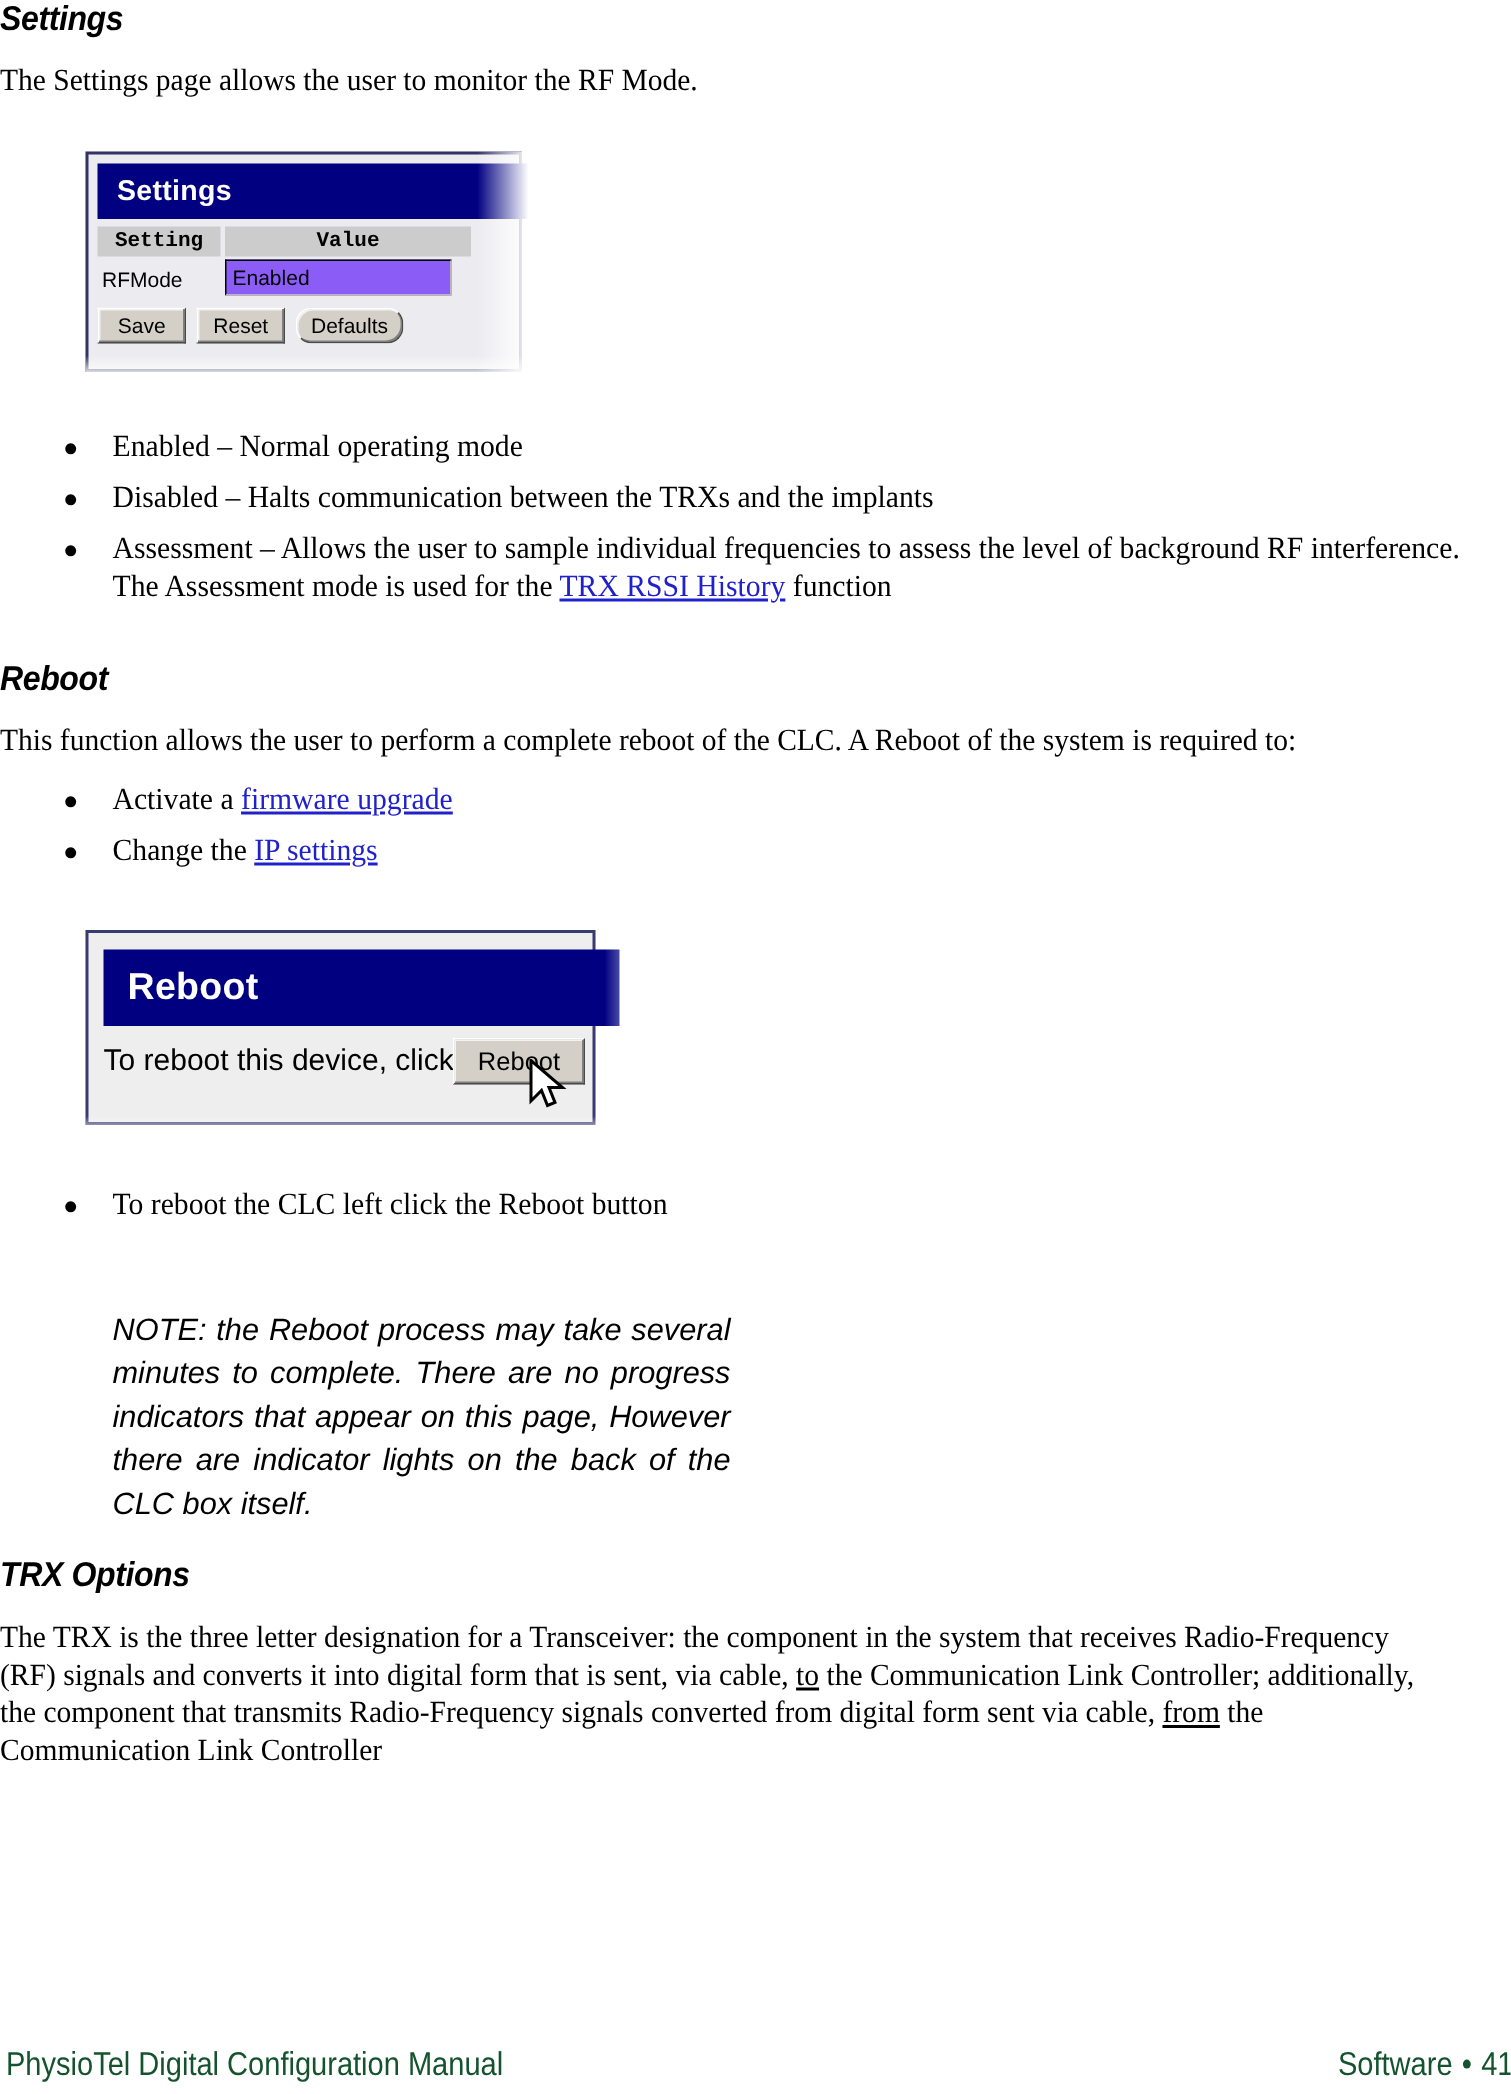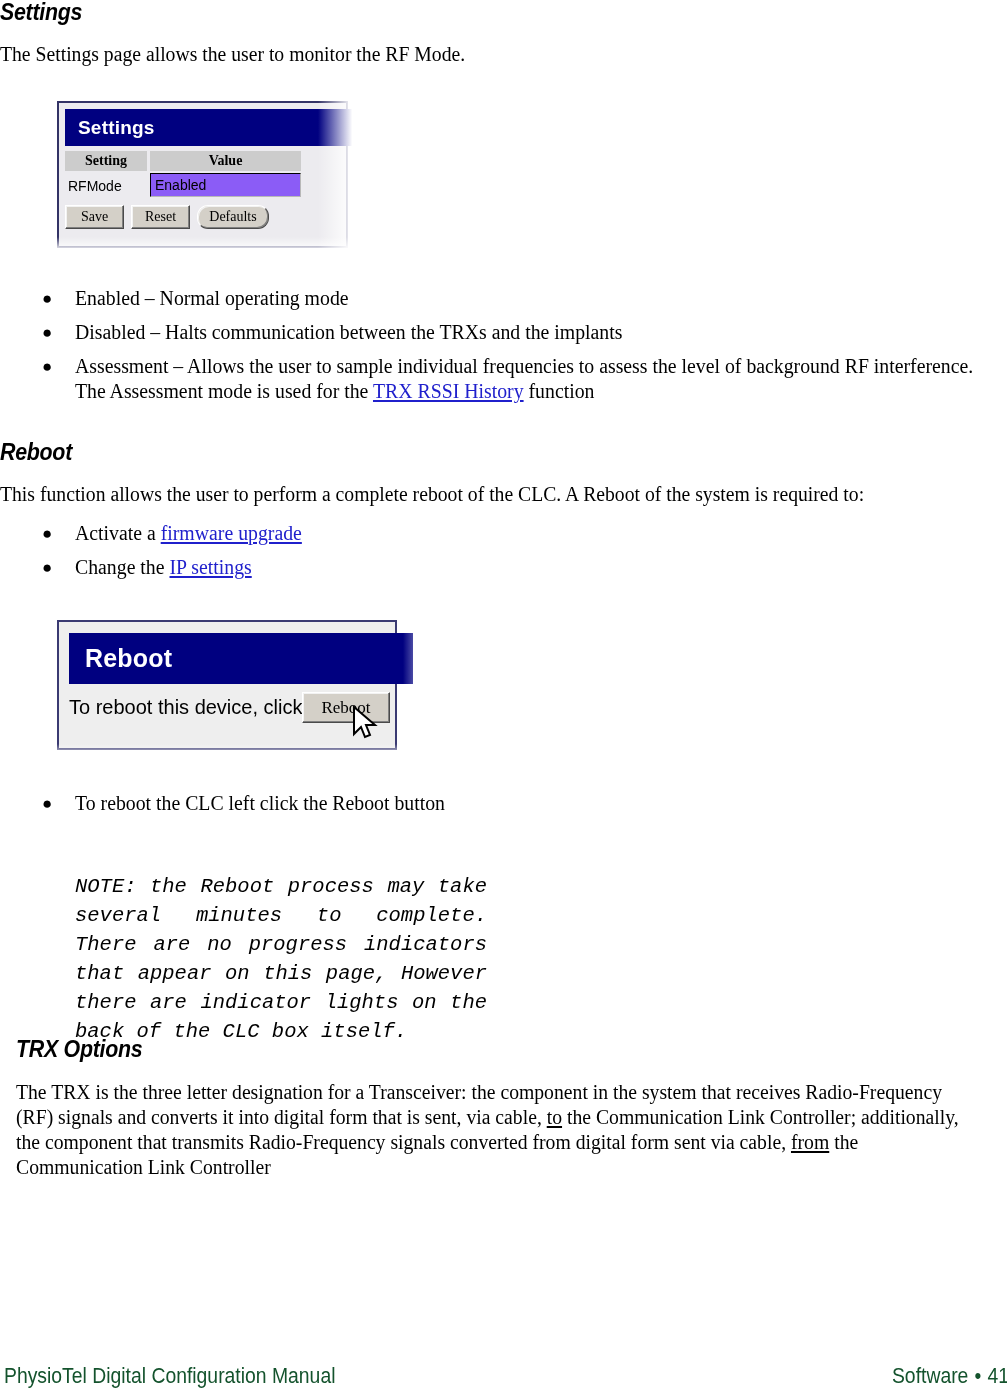--- a/index.html
+++ b/index.html
@@ -77,21 +77,21 @@
     transform-origin: left center;
   }
 
   a.doclink, .doclink {
     color: #2020CC;
     text-decoration: underline;
   }
   .uline { text-decoration: underline; }
 
   .note-block {
-    font-family: Liberation Mono, monospace;
+    font-family: Liberation Sans, sans-serif;
     font-style: italic;
     font-size: 20.5px;
     line-height: 29px;
     text-align: justify;
     width: 412px;
     margin-left: 75px;
   }
 
   
   .shot {
@@ -148,31 +148,31 @@
   }
   #settings-titlebar {
     left: 8px;
     top: 8px;
     width: 283px;
     height: 37px;
   }
   .grid-header {
     position: absolute;
     background: #cccccc;
-    font-family: Liberation Serif, serif;
+    font-family: Liberation Mono, monospace;
     font-weight: bold;
     font-size: 14px;
     color: #000000;
     display: flex;
     align-items: center;
     justify-content: center;
     height: 20px;
   }
   #hdr-setting { left: 8px;  top: 50px; width: 82px; }
-  #hdr-value   { left: 93px; top: 50px; width: 151px; }
+  #hdr-value   { left: 93px; top: 50px; width: 164px; }
 
   #cell-rfmode {
     position: absolute;
     left: 8px;
     top: 74px;
     width: 82px;
     height: 21px;
     font-family: Liberation Sans, sans-serif;
     font-size: 14px;
     display: flex;
@@ -197,21 +197,21 @@
     padding-left: 4px;
     box-sizing: border-box;
   }
   .w95-button {
     position: absolute;
     background: #d4d0c8;
     border: 1px solid #ffffff;
     border-right-color: #4a4a4a;
     border-bottom-color: #4a4a4a;
     box-shadow: inset -1px -1px 0 #808080, inset 1px 1px 0 #f2f2f2;
-    font-family: Liberation Serif, serif;
+    font-family: Liberation Sans, sans-serif;
     font-size: 14px;
     color: #000000;
     display: flex;
     align-items: center;
     justify-content: center;
     height: 22px;
   }
   #btn-save     { left: 8px;   top: 104px; width: 57px; }
   #btn-reset    { left: 74px;  top: 104px; width: 57px; text-align: right; }
   #btn-defaults { left: 140px; top: 104px; width: 70px; border-radius: 11px; }
@@ -370,21 +370,21 @@
 
     <ul class="bullets" style="position:absolute; left:0px; top:791px; width:1007px;">
       <li>
         <span class="bullet-dot">●</span>
         <span class="li-text"><span>To reboot the CLC left click the Reboot button</span></span>
       </li>
     </ul>
 
     <div class="note-block" style="position:absolute; left:0px; top:872px;">NOTE: the Reboot process may take several minutes to complete.  There are no progress indicators that appear on this page, However there are indicator lights on the back of the CLC box itself.</div>
 
-    <div style="position:absolute; left:16px; top:1037px; width:884px;">
+    <div style="position:absolute; left:0px; top:1037px; width:884px;">
       <h1 class="section-heading">TRX Options</h1>
       <p class="body-text" style="margin-top:18px; width:1005px;"><span>The TRX is the three letter designation for a Transceiver: the component in the system that receives Radio-Frequency (RF) signals and converts it into digital form that is sent, via cable, </span><span class="uline">to</span><span> the Communication Link Controller; additionally, the component that transmits Radio-Frequency signals converted from digital form sent via cable, </span><span class="uline">from</span><span> the Communication Link Controller</span></p>
     </div>
 
   </div>
 
   <div id="footer">
     <div id="footer-left">PhysioTel Digital Configuration Manual</div>
     <div id="footer-right"><span>Software</span><span class="sep">•</span><span>41</span></div>
   </div>

